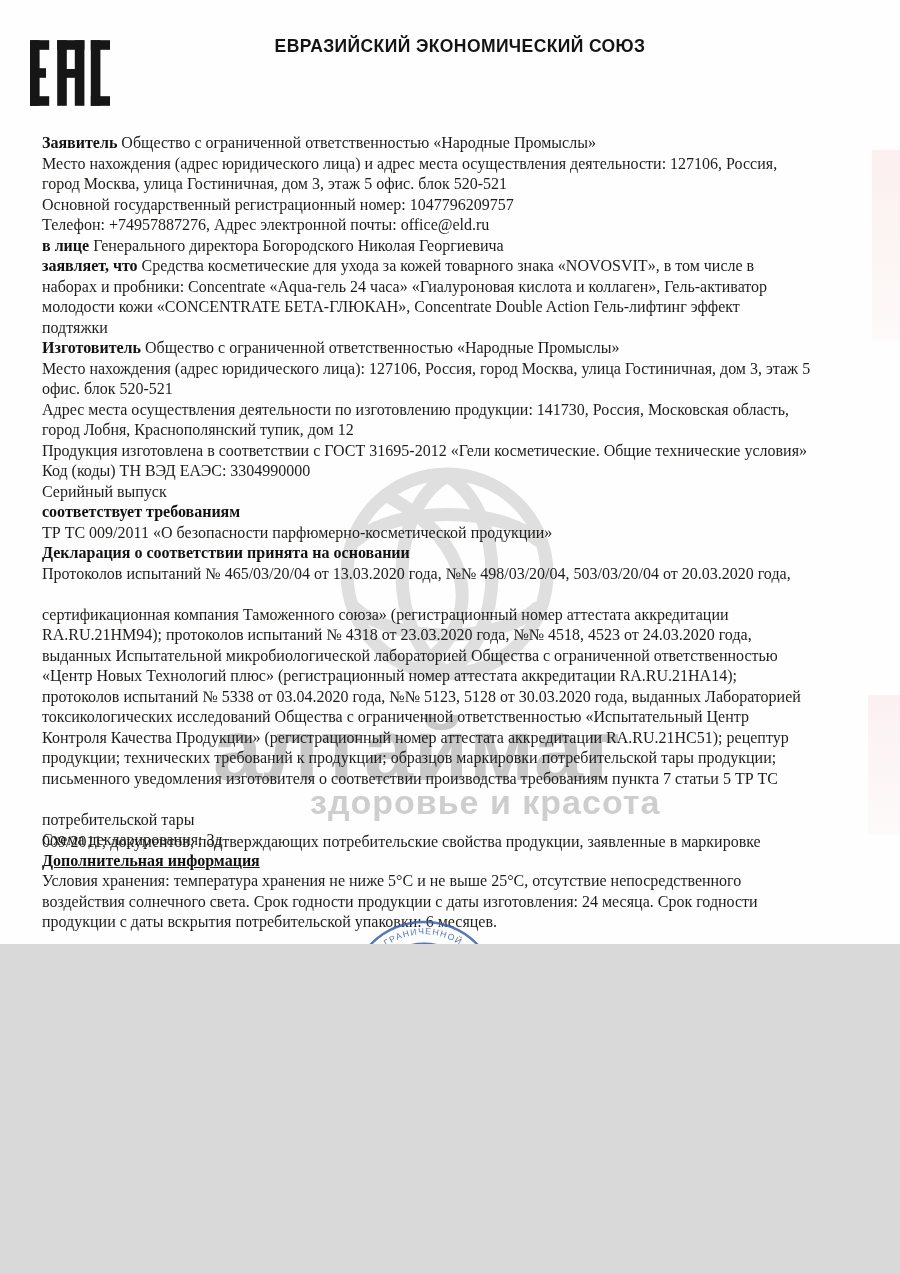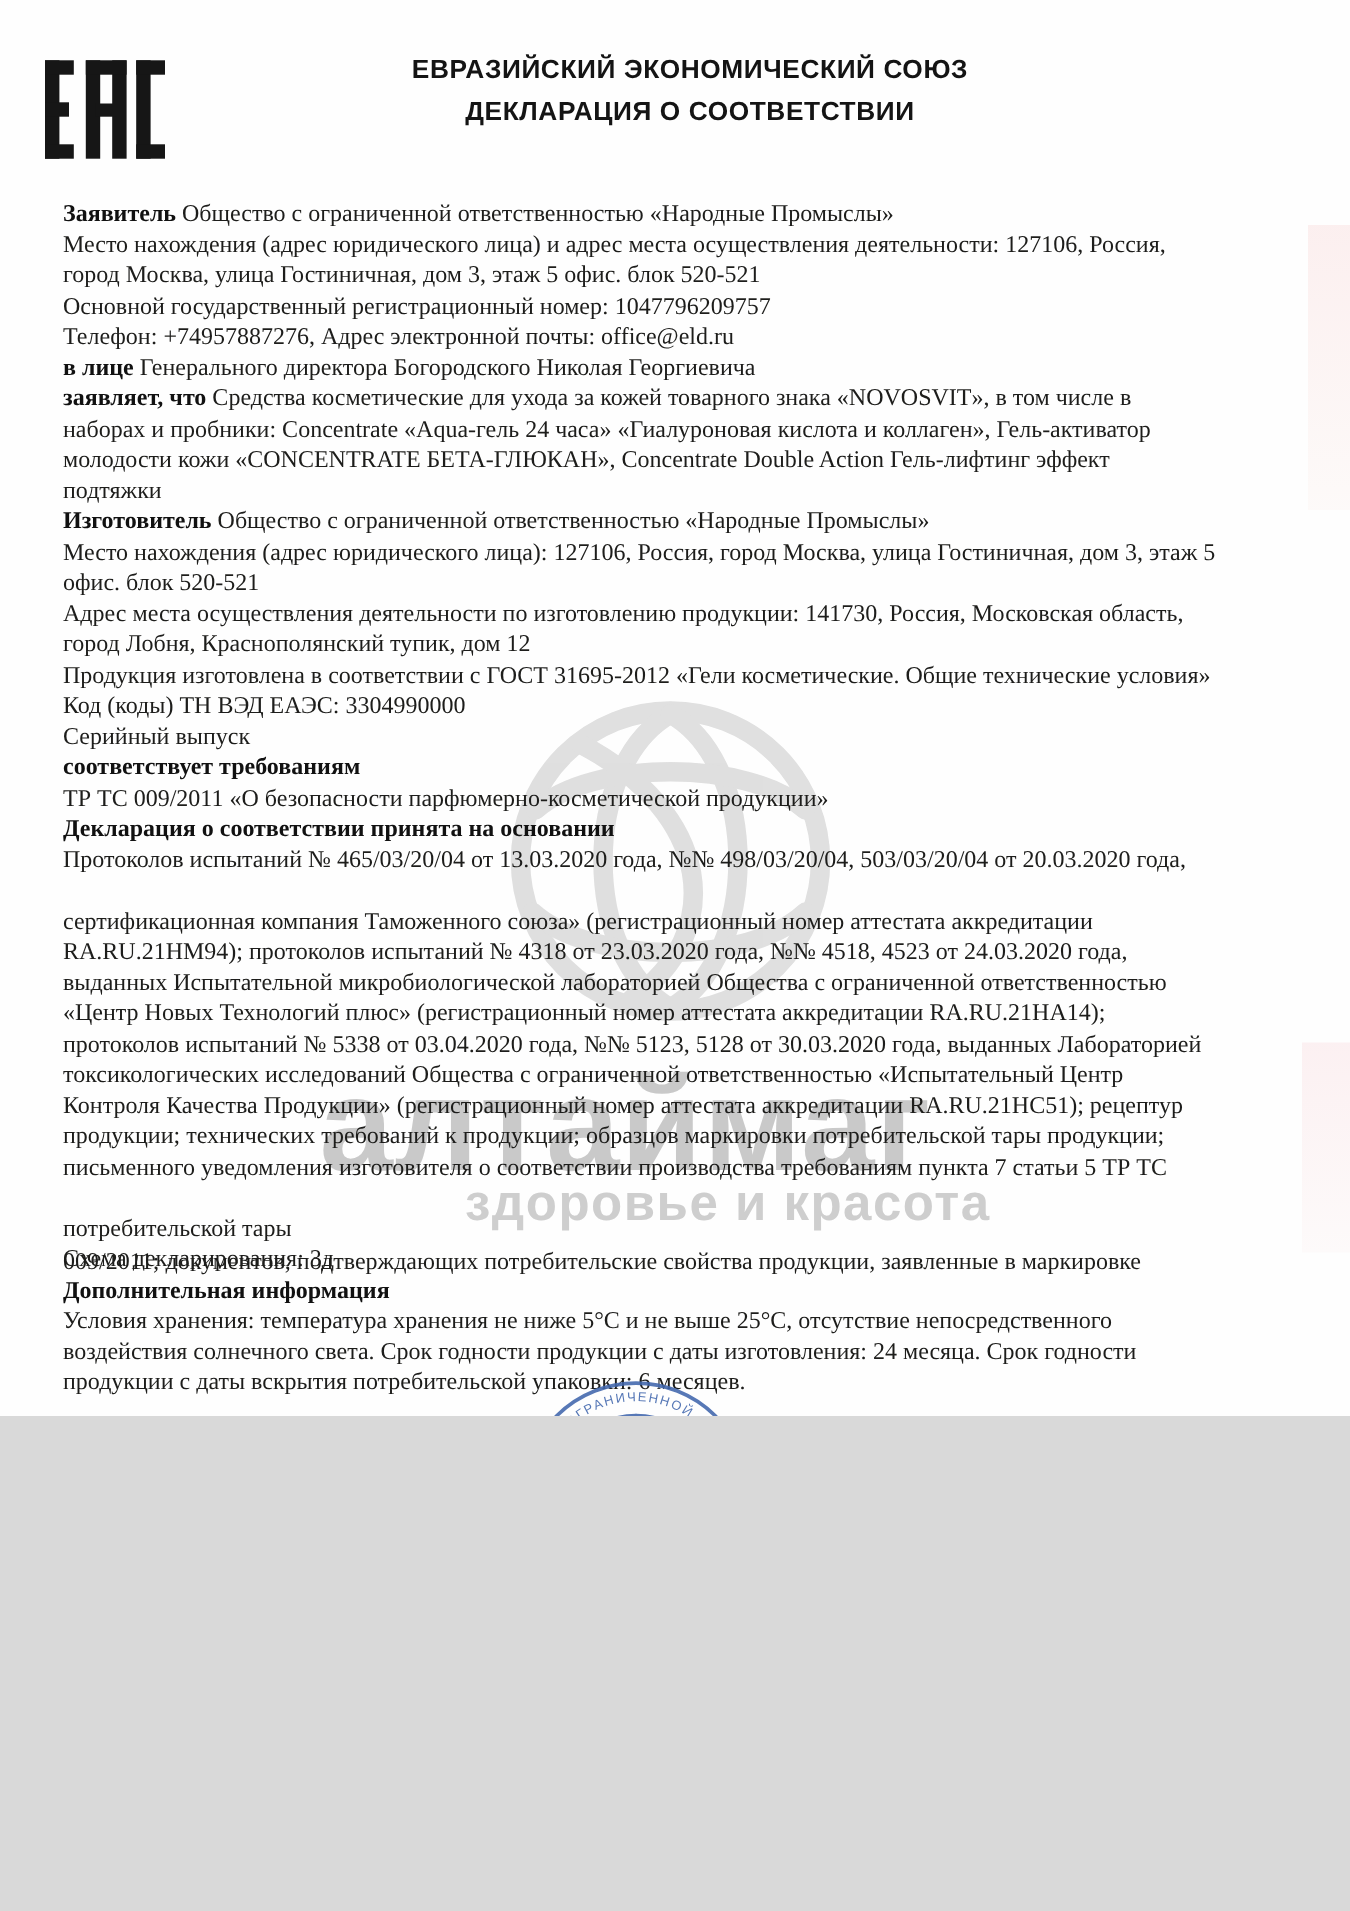--- a/index.html
+++ b/index.html
@@ -67,21 +67,20 @@
       <rect x="56" y="0" width="12" height="82"></rect>
       <rect x="34" y="0" width="34" height="12"></rect>
       <rect x="42" y="36" width="18" height="11"></rect>
       <rect x="76" y="0" width="12" height="82"></rect>
       <rect x="76" y="0" width="24" height="12"></rect>
       <rect x="76" y="70" width="24" height="12"></rect>
     </g>
   </svg>
 
   <div class="hdr hdr1">ЕВРАЗИЙСКИЙ ЭКОНОМИЧЕСКИЙ СОЮЗ</div>
-  <div class="hdr hdr2">ДЕКЛАРАЦИЯ О СООТВЕТСТВИИ</div>
 
   <svg class="wm-globe" viewBox="0 0 224 224" aria-hidden="true">
     <g fill="none" stroke="#c6c6c6" stroke-width="13" opacity="0.55" stroke-linecap="round">
       <circle cx="112" cy="112" r="100"></circle>
       <path d="M112 14 C52 48 52 176 112 210"></path>
       <path d="M112 14 C172 48 172 176 112 210"></path>
       <path d="M22 78 C60 44 164 44 202 78"></path>
       <path d="M20 146 C60 182 164 182 202 146"></path>
       <path d="M52 34 C140 80 150 160 86 204"></path>
     </g>
@@ -118,21 +117,21 @@
       <div class="doc-line" style="top: 646px;"><span>выданных Испытательной микробиологической лабораторией Общества с ограниченной ответственностью</span></div>
       <div class="doc-line" style="top: 666px;"><span>«Центр Новых Технологий плюс» (регистрационный номер аттестата аккредитации RA.RU.21НА14);</span></div>
       <div class="doc-line" style="top: 687px;"><span>протоколов испытаний № 5338 от 03.04.2020 года, №№ 5123, 5128 от 30.03.2020 года, выданных Лабораторией</span></div>
       <div class="doc-line" style="top: 707px;"><span>токсикологических исследований Общества с ограниченной ответственностью «Испытательный Центр</span></div>
       <div class="doc-line" style="top: 728px;"><span>Контроля Качества Продукции» (регистрационный номер аттестата аккредитации RA.RU.21НС51); рецептур</span></div>
       <div class="doc-line" style="top: 748px;"><span>продукции; технических требований к продукции; образцов маркировки потребительской тары продукции;</span></div>
       <div class="doc-line" style="top: 769px;"><span>письменного уведомления изготовителя о соответствии производства требованиям пункта 7 статьи 5 ТР ТС</span></div>
       <div class="doc-line" style="top: 789px; margin-top: 43px;"><span>009/2011; документов, подтверждающих потребительские свойства продукции, заявленные в маркировке</span></div>
       <div class="doc-line" style="top: 810px;"><span>потребительской тары</span></div>
       <div class="doc-line" style="top: 830px;"><span>Схема декларирования: 3д</span></div>
-      <div class="doc-line" style="top: 851px;"><span class="b">Дополнительная информация</span></div>
+      <div class="doc-line" style="top: 851px; text-decoration: underline;"><span class="b">Дополнительная информация</span></div>
       <div class="doc-line" style="top: 871px;"><span>Условия хранения: температура хранения не ниже 5°С и не выше 25°С, отсутствие непосредственного</span></div>
       <div class="doc-line" style="top: 892px;"><span>воздействия солнечного света. Срок годности продукции с даты изготовления: 24 месяца. Срок годности</span></div>
       <div class="doc-line" style="top: 912px;"><span>продукции с даты вскрытия потребительской упаковки: 6 месяцев.</span></div>
       <div class="doc-line" style="top: 944px;"><span class="b">Декларация о соответствии действительна с даты регистрации по 14.04.2025 включительно</span></div>
       <div class="doc-line" style="top: 1038px;"><span class="b">Регистрационный номер декларации о соответствии: ЕАЭС N RU Д-RU.ЗЭ01.В.01012/20</span></div>
       <div class="doc-line" style="top: 1078px;"><span class="b">Дата регистрации декларации о соответствии: 15.04.2020</span></div>
     </div>
 
   <div class="mp">М.П.</div>
   <div class="sig-rule"></div>

